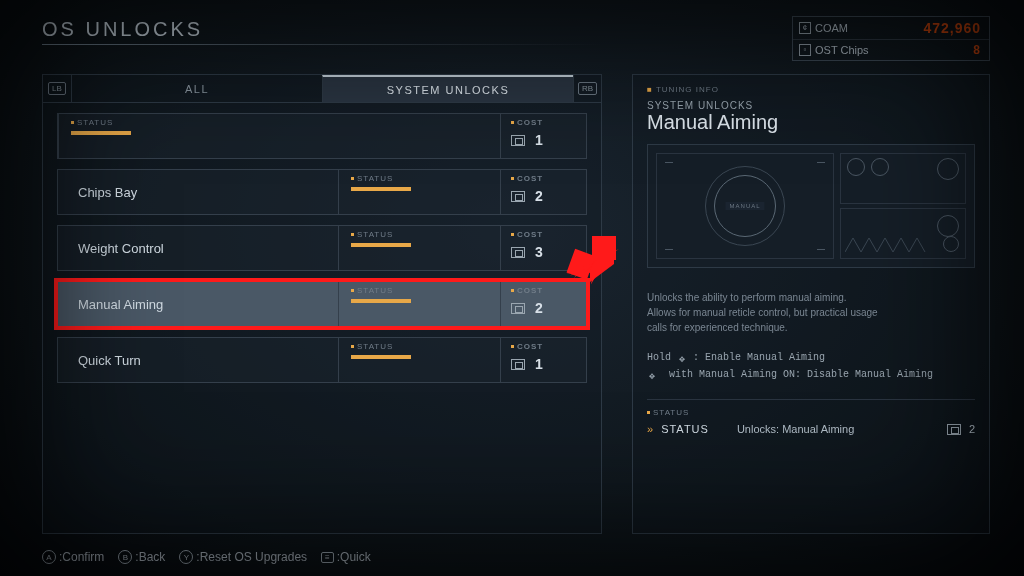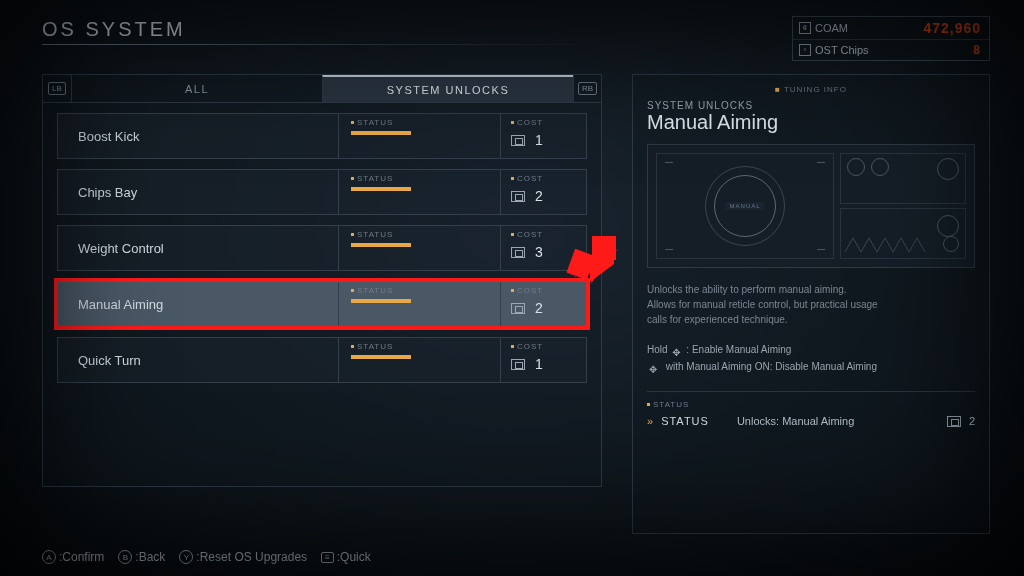--- a/index.html
+++ b/index.html
@@ -36,21 +36,21 @@
   display:flex; justify-content:space-between; align-items:center;
   padding:3px 8px 3px 6px; border-bottom:1px solid #2a333d;
 }
 .currency-row:last-child { border-bottom:none; }
 .curr-label { display:flex; align-items:center; gap:4px; color:#aab6c0; }
 .curr-icon { display:inline-block; width:12px; height:12px; border:1px solid #8a96a0; font-size:8px; text-align:center; line-height:10px; }
 .curr-val { color:#c2410c; font-weight:600; letter-spacing:1px; font-size:14px; }
 .curr-val.small { font-size:12px; }
 
 .main-panel {
-  position:absolute; top:74px; left:42px; width:560px; height:413px;
+  position:absolute; top:74px; left:42px; width:560px; height:460px;
   border:1px solid #2e3a46;
   background: rgba(18,26,34,0.35);
 }
 .tabs {
   display:flex; height:28px; border-bottom:1px solid #2e3a46;
 }
 .tab-bumper {
   width:28px; display:flex; align-items:center; justify-content:center;
   font-size:8px; color:#8a96a0;
 }
@@ -96,40 +96,40 @@
   font-size:8px; letter-spacing:1px; color:#707c88;
   display:flex; align-items:center; gap:3px;
 }
 .dot { width:3px; height:3px; background:#e8a848; display:inline-block; }
 .status-bar {
   width:60px; height:4px; background:#e8a848; margin-top:4px;
 }
 .cost-col {
   width:86px; padding:4px 10px 0 10px;
   border-left:1px solid #343f4b;
-  display:flex; flex-direction:column;
+  display:flex; flex-direction:column;font-weight:bold;
 }
 .cost-row { display:flex; align-items:center; gap:10px; margin-top:5px;}
 .chip-icon {
   width:14px; height:11px; border:1px solid #9aa6b0;
   position:relative; display:inline-block;
 }
 .chip-icon::after {
   content:''; position:absolute; left:3px; top:2px; width:6px; height:5px; border:1px solid #9aa6b0;
 }
 .cost-val { font-size:14px; color:#d8e0e8; }
 
 .info-panel {
   position:absolute; top:74px; right:34px; width:358px; height:460px;
   border:1px solid #2e3a46;
   background: rgba(18,26,34,0.35);
   padding:10px 14px;
 }
 .info-header-label {
-  font-size:8px; letter-spacing:1px; color:#707c88;text-align:center;
+  font-size:8px; letter-spacing:1px; color:#707c88;
 }
 .info-cat {
   font-size:10px; letter-spacing:1px; color:#9aa6b0; margin-top:6px;
 }
 .info-title {
   font-size:20px; color:#dde5ec; margin-top:0px; font-weight:400;
 }
 .diagram {
   margin-top:10px; height:124px;
   border:1px solid #2e3a46;
@@ -163,24 +163,24 @@
   flex:1; border:1px solid #2a3440; position:relative;
 }
 .mini-circles {
   position:absolute; top:4px; left:6px; display:flex; gap:6px;
 }
 .mini-circ { width:18px; height:18px; border:1px solid #4a5662; border-radius:50%; }
 .ring { width:22px; height:22px; border:1px solid #4a5662; border-radius:50%; position:absolute; }
 .wave { position:absolute; bottom:4px; left:4px; right:4px; height:20px; overflow:hidden; }
 
 .desc {
-  margin-top:14px; font-size:10px; line-height:1.5; color:#7a8692;
+  margin-top:22px; font-size:10px; line-height:1.5; color:#7a8692;
 }
 .controls-hint {
-  margin-top:14px; font-size:10px; line-height:1.7; color:#98a4ae;
+  margin-top:14px; font-size:10px; line-height:1.7; color:#98a4ae;font-family:Liberation Mono, monospace;
 }
 .ctl-icon {
   display:inline-block; width:12px; height:12px; vertical-align:middle;
   position:relative; margin:0 2px;
 }
 .ctl-icon::before, .ctl-icon::after {
   content:''; position:absolute; background:#8a96a0;
 }
 .status-section {
   margin-top:16px; border-top:1px solid #2a3440; padding-top:8px;
@@ -205,21 +205,21 @@
   font-size:8px;
 }
 .f-rect {
   padding:0px 3px; border:1px solid #9aa6b0; border-radius:2px; font-size:8px;
 }
 </style>
 </head>
 <body>
 
 <div class="header">
-  <div class="title">OS SYSTEM</div>
+  <div class="title">OS UNLOCKS</div>
 </div>
 <div class="title-line"></div>
 
 <div class="currency-box">
   <div class="currency-row">
     <span class="curr-label">
         <span class="curr-icon">¢</span>
         <span>COAM</span>
       </span>
     <span class="curr-val">472,960</span>
@@ -240,21 +240,20 @@
       </div>
     <div class="tab">ALL</div>
     <div class="tab active">SYSTEM UNLOCKS</div>
     <div class="tab-bumper" style="border-left:1px solid #2e3a46">
         <span class="bumper-box">RB</span>
       </div>
   </div>
   <div class="list">
 
     <div class="item">
-      <div class="item-name">Boost Kick</div>
       <div class="item-right">
         <div class="status-col">
           <div class="mini-label">
               <span class="dot"></span>
               <span>STATUS</span>
             </div>
           <div class="status-bar"></div>
         </div>
         <div class="cost-col">
           <div class="mini-label">

